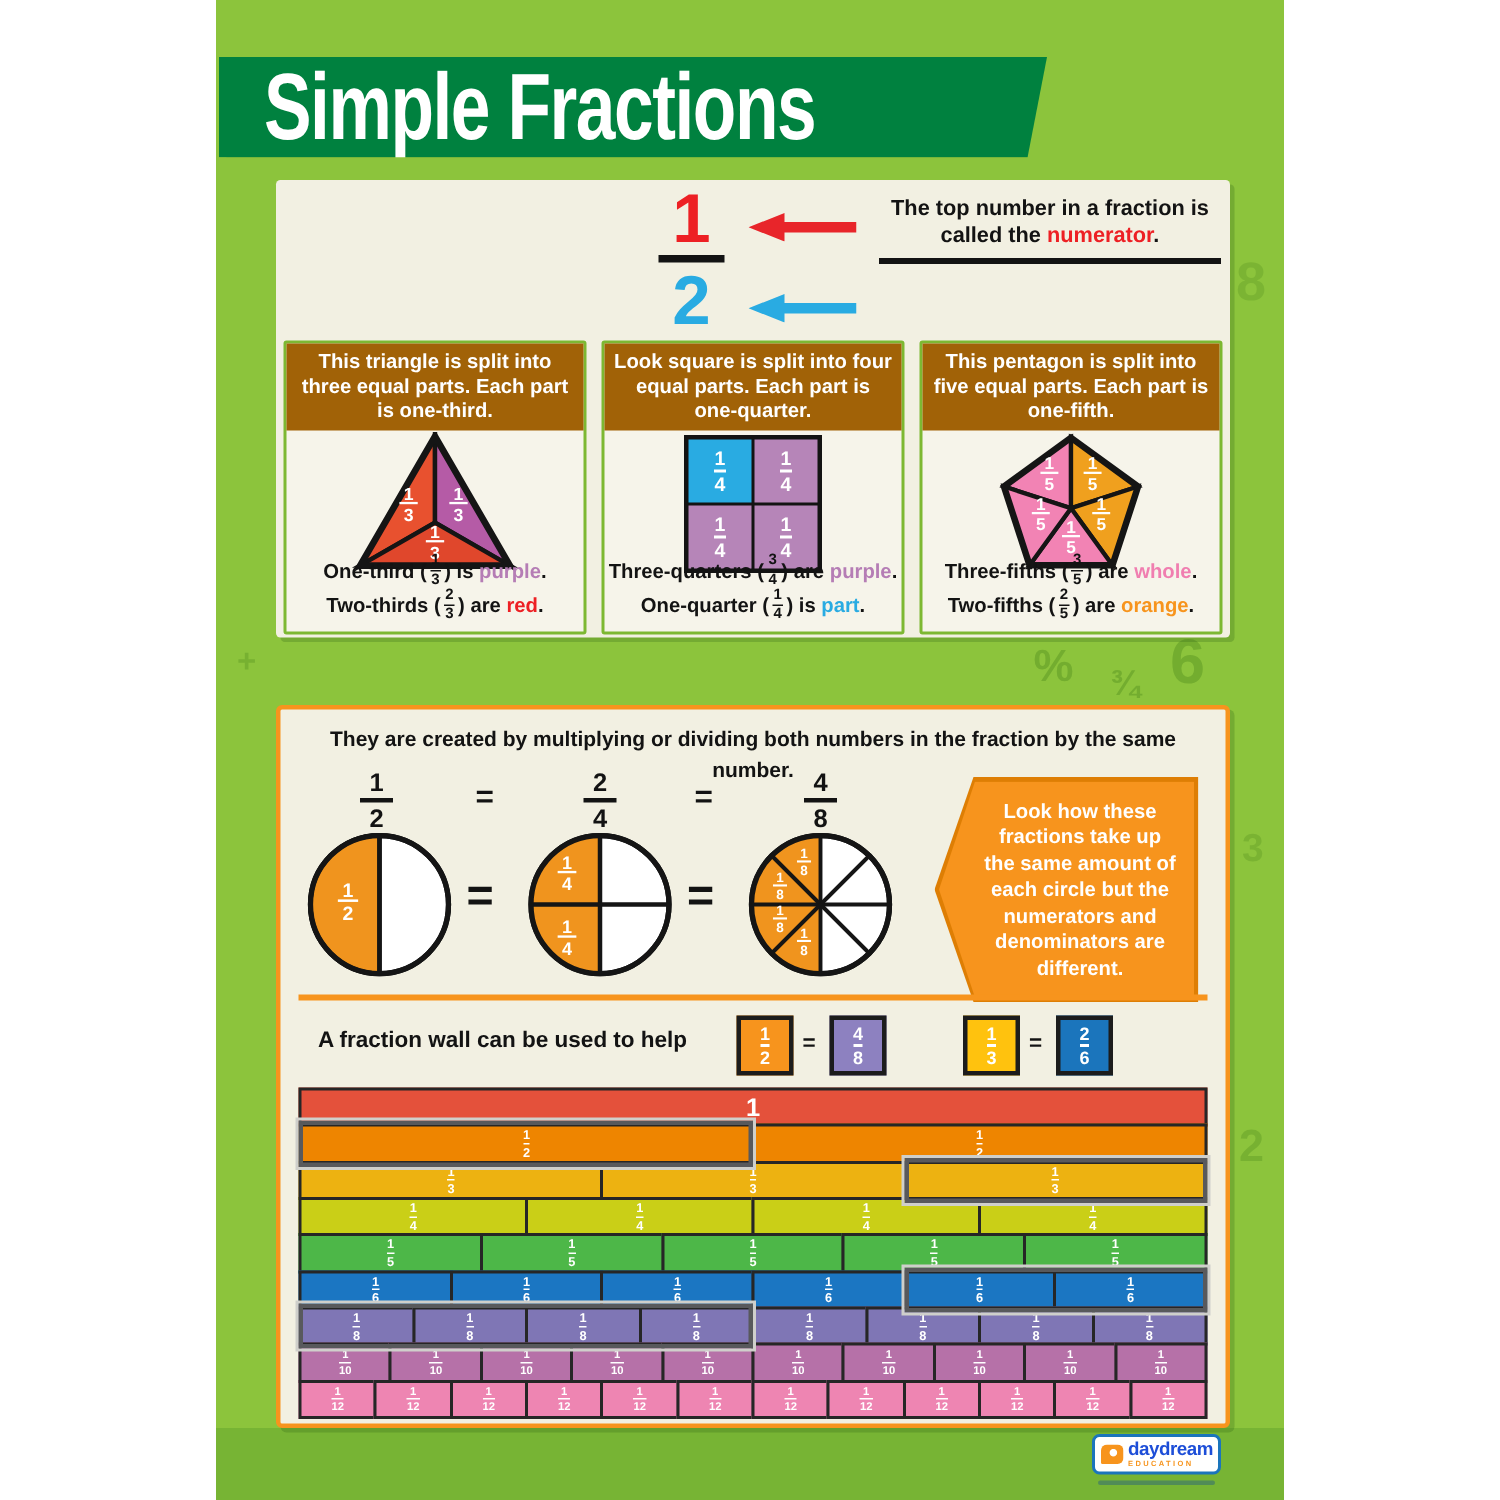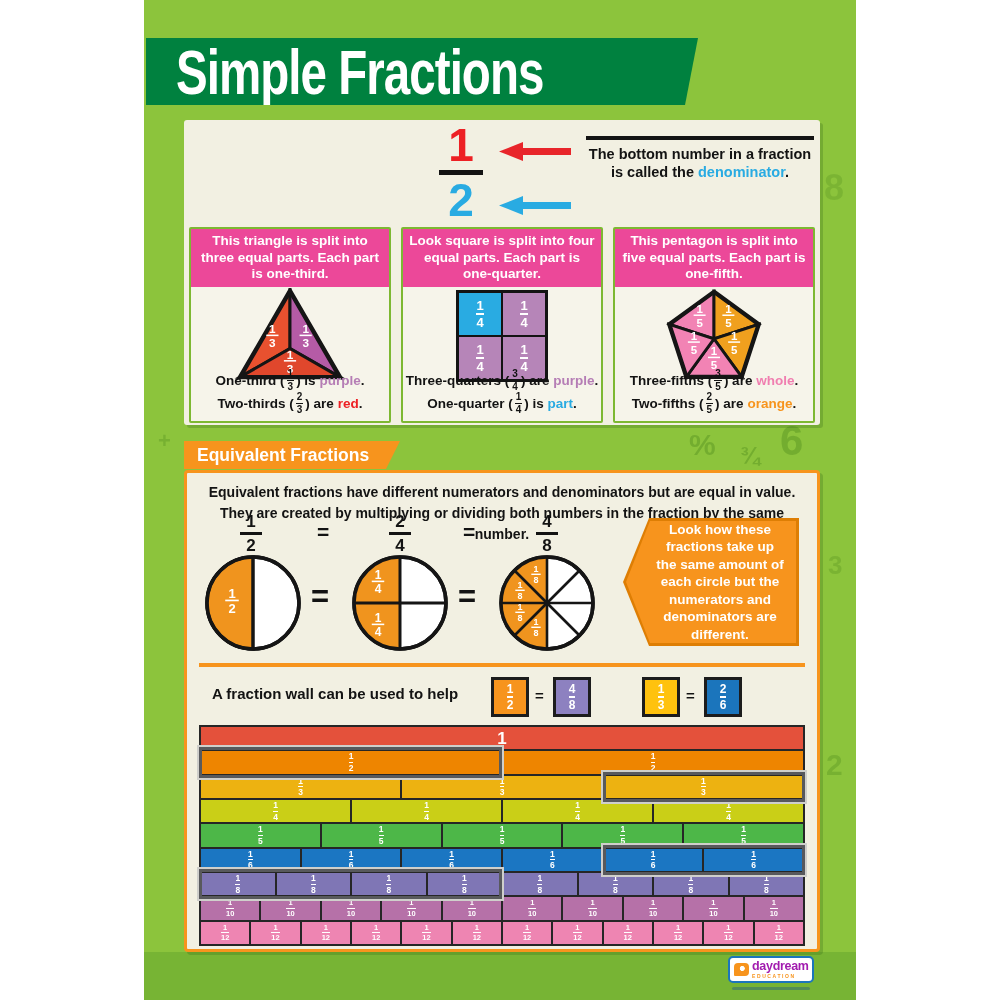--- a/index.html
+++ b/index.html
@@ -33,21 +33,21 @@
   .if-bar{width:44px;height:5px;background:#131313;margin:2px auto;}
   .if-den{font-size:46px;font-weight:bold;line-height:1.0;}
   .arrow-svg{position:absolute;width:72px;height:19px;}
   .intro-right{position:absolute;left:402px;top:10px;width:228px;text-align:center;
     font-size:14.5px;font-weight:bold;color:#131313;line-height:1.25;}
   .intro-rule{height:3.5px;background:#131313;margin:6px 0 5px 0;}
 
   
   .shape-panel{position:absolute;top:107px;width:202px;height:196px;background:#f6f4ea;
     border:2px solid #7db832;border-radius:2px;box-sizing:border-box;}
-  .shape-head{background:#ec4899;color:#fff;font-weight:bold;font-size:13.5px;line-height:1.25;
+  .shape-head{background:#a16207;color:#fff;font-weight:bold;font-size:13.5px;line-height:1.25;
     text-align:center;height:58px;display:flex;align-items:center;justify-content:center;padding:16px 6px;box-sizing:border-box;}
   .shape-body{position:relative;height:132px;text-align:center;}
   .shape-caps{position:absolute;bottom:3px;width:100%;font-size:13.5px;font-weight:bold;color:#131313;line-height:1.6;}
   .ifrac{display:inline-flex;flex-direction:column;align-items:center;vertical-align:middle;
     line-height:1;margin:0 2px;position:relative;top:-1px;}
   .ifrac .fn{font-size:10px;font-weight:bold;padding:0 1px 1px 1px;}
   .ifrac .fd{font-size:10px;font-weight:bold;border-top:1.5px solid #131313;padding:1px 1px 0 1px;}
   .sq{display:inline-grid;grid-template-columns:42px 42px;grid-template-rows:42px 42px;
     border:3px solid #131313;margin-top:3px;background:#131313;gap:2px;}
   .sq>div{display:flex;align-items:center;justify-content:center;}
@@ -60,21 +60,21 @@
     clip-path:polygon(0 0,100% 0,calc(100% - 14px) 100%,0 100%);color:#fff;font-weight:bold;font-size:17.5px;
     padding:4px 0 0 13px;box-sizing:border-box;filter:drop-shadow(3px 3px 0 rgba(45,95,20,.28));}
   .eq-intro{margin:9px 10px 0 10px;text-align:center;font-size:14px;font-weight:bold;color:#131313;line-height:1.5;}
   .hfrac{position:absolute;width:44px;text-align:center;top:40px;}
   .hf-n{font-size:17px;font-weight:bold;color:#131313;line-height:1;}
   .hf-bar{width:22px;height:3px;background:#131313;margin:2px auto;}
   .hf-d{font-size:17px;font-weight:bold;color:#131313;line-height:1;}
   .heq{position:absolute;top:47px;font-size:21px;font-weight:bold;color:#131313;}
   .circ{position:absolute;top:80px;width:100px;height:100px;}
   .ceq{position:absolute;top:106px;font-size:31px;font-weight:bold;color:#131313;}
-  .eq-callout{position:absolute;left:436px;top:45px;width:176px;height:128px;background:#de7e04;
+  .eq-callout{position:absolute;left:436px;top:45px;width:176px;height:150px;background:#de7e04;
     clip-path:polygon(26px 0,100% 0,100% 100%,26px 100%,0 50%);}
   .eq-callout-in{position:absolute;inset:3px;background:#f7941d;
     clip-path:polygon(24px 0,100% 0,100% 100%,24px 100%,0 50%);
     display:flex;align-items:center;justify-content:center;}
   .eq-callout-text{color:#fff;font-weight:bold;font-size:13.5px;line-height:1.3;text-align:center;
     padding:4px 10px 4px 28px;}
   .eq-div{position:absolute;left:12px;top:190px;width:606px;height:4px;background:#f7941d;}
   .wall-note{position:absolute;left:23px;top:211px;width:250px;text-align:center;
     font-size:15px;font-weight:bold;color:#131313;line-height:1.35;}
   .pairbox{position:absolute;top:204px;width:38px;height:40px;border:3px solid #1c1c1c;box-sizing:border-box;
@@ -95,21 +95,21 @@
   .wall-hl{position:absolute;top:-2px;bottom:-2px;border:3.5px solid #58595c;outline:2px solid #cfcfcb;
     z-index:2;pointer-events:none;box-sizing:border-box;}
 
   
   .bottom-band{position:absolute;left:0;top:952px;width:712px;height:48px;background:#77b434;}
   .logo{position:absolute;left:584px;top:956px;width:86px;height:27px;background:#fff;border:2px solid #1b75bc;
     border-radius:5px;display:flex;align-items:center;gap:3px;padding:1px 4px;box-sizing:border-box;}
   .logo-icon{width:15px;height:13px;border-radius:4px 4px 4px 1px;flex:0 0 auto;
     background:radial-gradient(circle at 55% 42%,#fff 0 2.2px,rgba(255,255,255,0) 2.8px),#f7941d;}
   .logo-col{display:flex;flex-direction:column;line-height:1;}
-  .logo-name{color:#a21caf;font-size:12.5px;font-weight:bold;letter-spacing:-0.3px;}
+  .logo-name{color:#1d4ed8;font-size:12.5px;font-weight:bold;letter-spacing:-0.3px;}
   .logo-sub{color:#f7941d;font-size:5px;font-weight:bold;letter-spacing:1.6px;margin-top:1px;}
   .logo-line{position:absolute;left:588px;top:987px;width:78px;height:3px;background:rgba(25,80,140,.4);border-radius:2px;}
 
   svg text{font-family:"Liberation Sans",sans-serif;}
 </style>
 </head>
 <body>
 
 <div class="stage">
   <div class="poster">
@@ -143,22 +143,22 @@
       </div>
 
       <svg class="arrow-svg" style="left:315px;top:22px;" viewBox="0 0 72 19">
         <polygon points="72,6 24,6 24,0 0,9.5 24,19 24,13 72,13" fill="#e8252a"></polygon>
       </svg>
       <svg class="arrow-svg" style="left:315px;top:76px;" viewBox="0 0 72 19">
         <polygon points="72,6 24,6 24,0 0,9.5 24,19 24,13 72,13" fill="#29abe2"></polygon>
       </svg>
 
       <div class="intro-right">
+        <div><span>The top number in a fraction is called the </span><span style="color: rgb(237, 32, 36);">numerator</span><span>.</span></div>
         <div class="intro-rule"></div>
-        <div><span>The bottom number in a fraction is called the </span><span style="color: rgb(41, 171, 226);">denominator</span><span>.</span></div>
       </div>
 
       <div class="shape-panel" style="left:5px;">
         <div class="shape-head">This triangle is split into three equal parts. Each part is one-third.</div>
         <div class="shape-body">
           <svg id="svg-tri" width="112" height="94" viewBox="0 0 110 96" style="margin-top:1px">
             <path d="M55,3 L4,91 L55,61.7 Z" fill="#e8512f" stroke="#151515" stroke-width="3"></path>
             <path d="M55,3 L106,91 L55,61.7 Z" fill="#b55ba6" stroke="#151515" stroke-width="3"></path>
             <path d="M4,91 L106,91 L55,61.7 Z" fill="#e0472c" stroke="#151515" stroke-width="3"></path>
             <polygon points="55,3 4,91 106,91" fill="none" stroke="#151515" stroke-width="4.5"></polygon>
@@ -260,27 +260,23 @@
                 </span><span>) are </span><span style="color: rgb(240, 126, 176);">whole</span><span>.</span></div>
             <div><span>Two-fifths (</span><span class="ifrac">
                   <span class="fn">2</span>
                   <span class="fd">5</span>
                 </span><span>) are </span><span style="color: rgb(247, 148, 29);">orange</span><span>.</span></div>
           </div>
         </div>
       </div>
     </div>
 
-    <div class="eq-banner">
-      <span>Equivalent Fractions</span>
-    </div>
 
     <div class="panel-eq">
       <div class="eq-intro">
-        <div>Equivalent fractions have different numerators and denominators but are equal in value.</div>
         <div>They are created by multiplying or dividing both numbers in the fraction by the same number.</div>
       </div>
 
       <div class="hfrac" style="left:42px">
         <div class="hf-n">1</div>
           <div class="hf-bar"></div>
           <div class="hf-d">2</div>
       </div>
       <div class="heq" style="left:130px">=</div>
       <div class="hfrac" style="left:191px">

